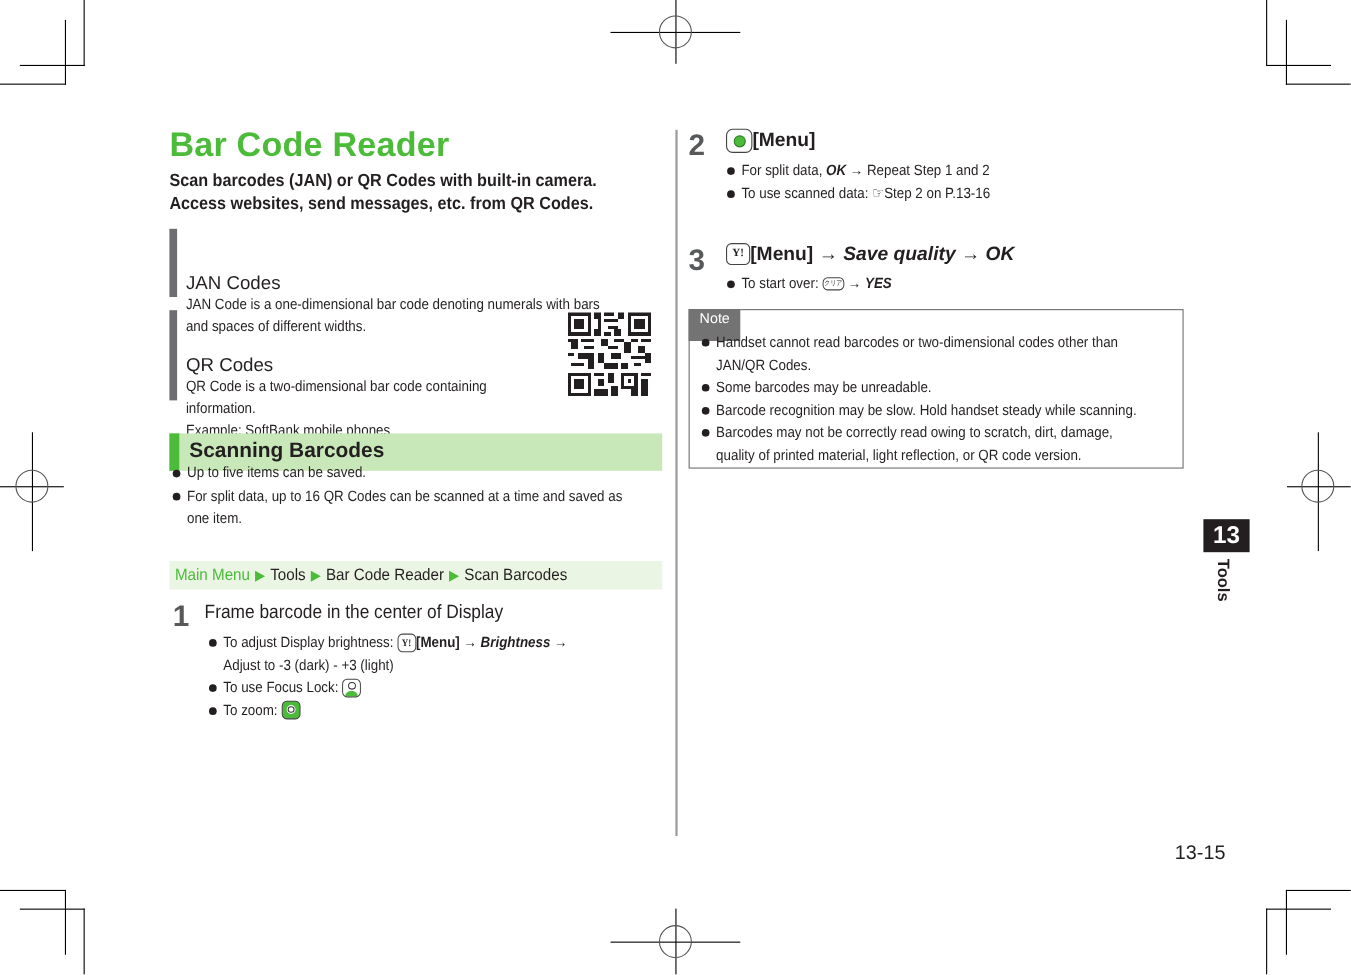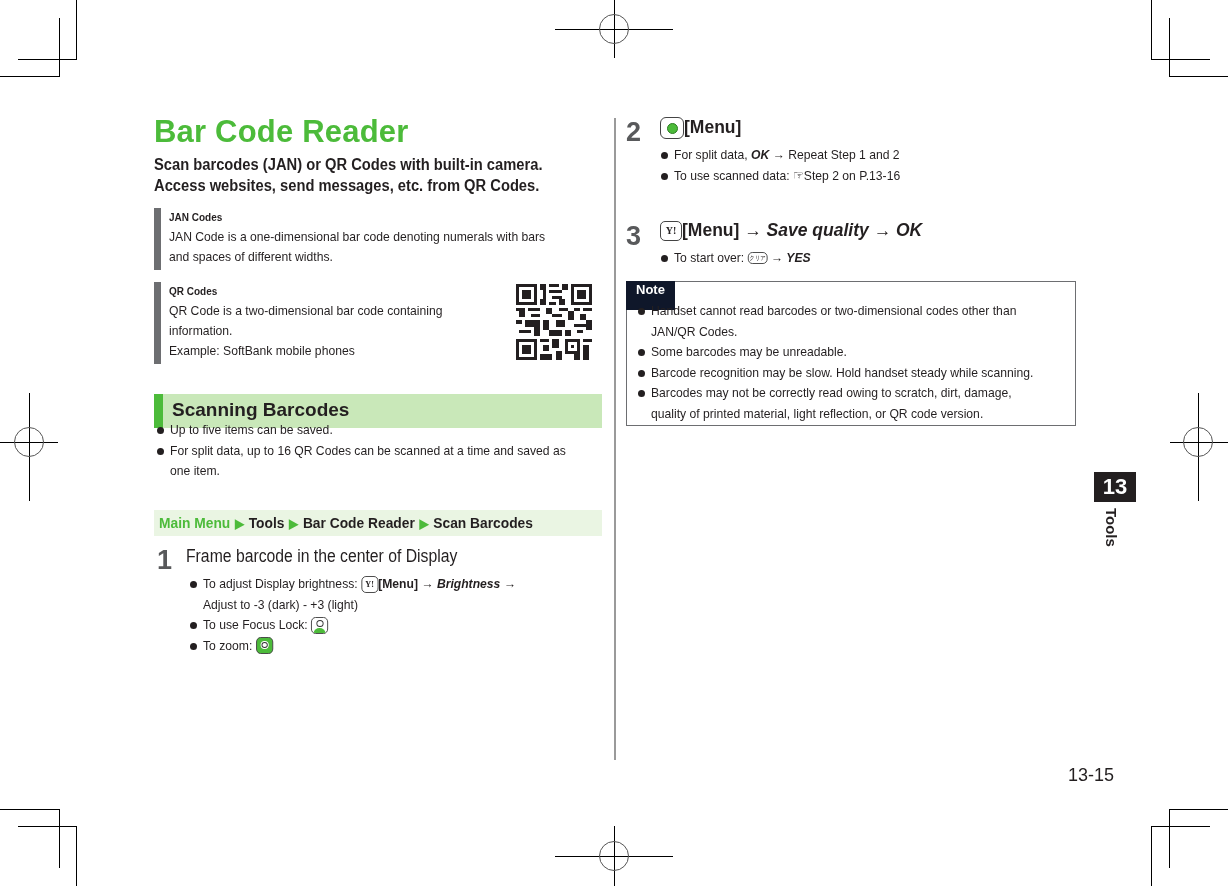--- a/index.html
+++ b/index.html
@@ -6,34 +6,34 @@
   body { width: 1228px; height: 886px; position: relative; overflow: hidden;
          font-family: "DejaVu Sans Condensed", "Liberation Sans Narrow", "Liberation Sans", sans-serif; color: #231f20; }
   .abs { position: absolute; }
   .cm { position: absolute; background: #000; }
   .reg-circle { position: absolute; border: 1px solid #555; border-radius: 50%; width: 28px; height: 28px; }
 
   .title { left: 154px; top: 114px; font-size: 31px; font-weight: bold; color: #4cbb3a; letter-spacing: 0.2px; font-family: "Liberation Sans", sans-serif; }
   .subtitle { left: 154px; top: 154px; font-size: 16px; font-weight: bold; line-height: 21px; font-family: "Liberation Sans", sans-serif; transform: scaleX(0.92); transform-origin: left; }
 
   .def { position: absolute; left: 154px; border-left: 7px solid #6d6e71; padding-left: 8px; font-family: "Liberation Sans", sans-serif; }
-  .def .h { font-size: 10px; font-weight: bold; line-height: 19px; }
+  .def .h { font-size: 17px; font-weight: normal; line-height: 19px; margin-top: 40px; }
   .def .t { font-size: 13.5px; line-height: 20px; transform: scaleX(0.9); transform-origin: left; white-space: nowrap; }
 
   .qr { position: absolute; left: 516px; top: 284px; width: 76px; height: 76px; }
 
   .sec-head { left: 154px; top: 394px; width: 448px; height: 34px; background: #c9e8b9; border-left: 9px solid #4cbb3a; box-sizing: border-box; }
   .sec-head span { position: absolute; left: 9px; top: 5px; font-size: 19px; font-weight: bold; font-family: "Liberation Sans", sans-serif; }
 
   .bullets { font-family: "Liberation Sans", sans-serif; font-size: 13.5px; line-height: 20.5px; }
   .bl { position: relative; padding-left: 16px; white-space: nowrap; }
   .bl::before { content: ""; position: absolute; left: 3px; top: 7px; width: 7px; height: 7px; border-radius: 50%; background: #231f20; }
   .cond { display: inline-block; transform: scaleX(0.9); transform-origin: left; }
 
-  .path { left: 154px; top: 510px; width: 448px; height: 26px; background: #eaf5e3; font-family: "Liberation Sans", sans-serif; font-weight: bold; font-size: 15px; }
+  .path { left: 154px; top: 510px; width: 448px; height: 26px; background: #eaf5e3; font-family: "Liberation Sans", sans-serif; font-weight: normal; font-size: 15px; }
   .path .inner { position: absolute; left: 5px; top: 4px; white-space: nowrap; transform: scaleX(0.92); transform-origin: left; }
   .path .g { color: #4cbb3a; }
   .path .arrow { color: #4cbb3a; font-size: 13px; margin: 0 5px; }
 
   .stepnum { position: absolute; font-size: 27px; font-weight: bold; color: #58595b; font-family: "Liberation Sans", sans-serif; }
   .steptitle { position: absolute; font-size: 17.5px; font-family: "Liberation Sans", sans-serif; white-space: nowrap; }
   .bold { font-weight: bold; }
   .bi { font-weight: bold; font-style: italic; }
 
   .key { display: inline-block; vertical-align: middle; border: 1.2px solid #444; border-radius: 5px; position: relative; background: #fff; }
@@ -42,21 +42,21 @@
   .key-zoom::after { content: ""; position: absolute; left: 4px; top: 3px; width: 7px; height: 6px; border: 1.5px solid #fff; border-radius: 50%; background: #fff; box-shadow: inset 0 0 0 2px #fff; }
   .key-zoom i { position: absolute; left: 5px; top: 4px; width: 5px; height: 4px; border-radius: 50%; border: 1px solid #333; z-index: 2; }
   .key-focus { width: 17px; height: 15px; overflow: hidden; }
   .key-focus::before { content: ""; position: absolute; left: 2px; bottom: -5px; width: 13px; height: 10px; border-radius: 50%; background: #4cbb3a; }
   .key-focus::after { content: ""; position: absolute; left: 5px; top: 2px; width: 6px; height: 5px; border: 1px solid #333; border-radius: 50%; background: #fff; }
   .key-start { width: 22px; height: 20px; border-radius: 6px; }
   .key-start::after { content: ""; position: absolute; left: 6px; top: 5px; width: 9px; height: 9px; border-radius: 50%; background: #4cbb3a; border: 1px solid #2c7d22; }
   .key-clear { width: 20px; height: 10px; border-radius: 5px; font-size: 6px; line-height: 10px; text-align: center; }
 
   .note { left: 626px; top: 281px; width: 450px; height: 145px; border: 1px solid #6d6e71; box-sizing: border-box; }
-  .note-tag { position: absolute; left: -1px; top: -1px; background: #0f172a; color: #fff; font-weight: bold; font-size: 13px; padding: 0 10px; height: 29px; line-height: 17px; font-family: "Liberation Sans", sans-serif; }
+  .note-tag { position: absolute; left: -1px; top: -1px; background: #737373; color: #fff; font-weight: normal; font-size: 13px; padding: 0 10px; height: 29px; line-height: 17px; font-family: "Liberation Sans", sans-serif; }
 
   .divider { left: 614px; top: 118px; width: 2px; height: 642px; background: #9a9a9a; }
 
   .tab-num { left: 1094px; top: 472px; width: 42px; height: 30px; background: #231f20; color: #fff; font-weight: bold; font-size: 22px; text-align: center; line-height: 30px; font-family: "Liberation Sans", sans-serif; }
   .tab-label { left: 1103px; top: 508px; font-weight: bold; font-size: 15px; writing-mode: vertical-rl; font-family: "Liberation Sans", sans-serif; }
   .page-no { left: 1068px; top: 765px; font-size: 18px; font-family: "Liberation Sans", sans-serif; color: #231f20; }
 </style>
 </head>
 <body>
 

